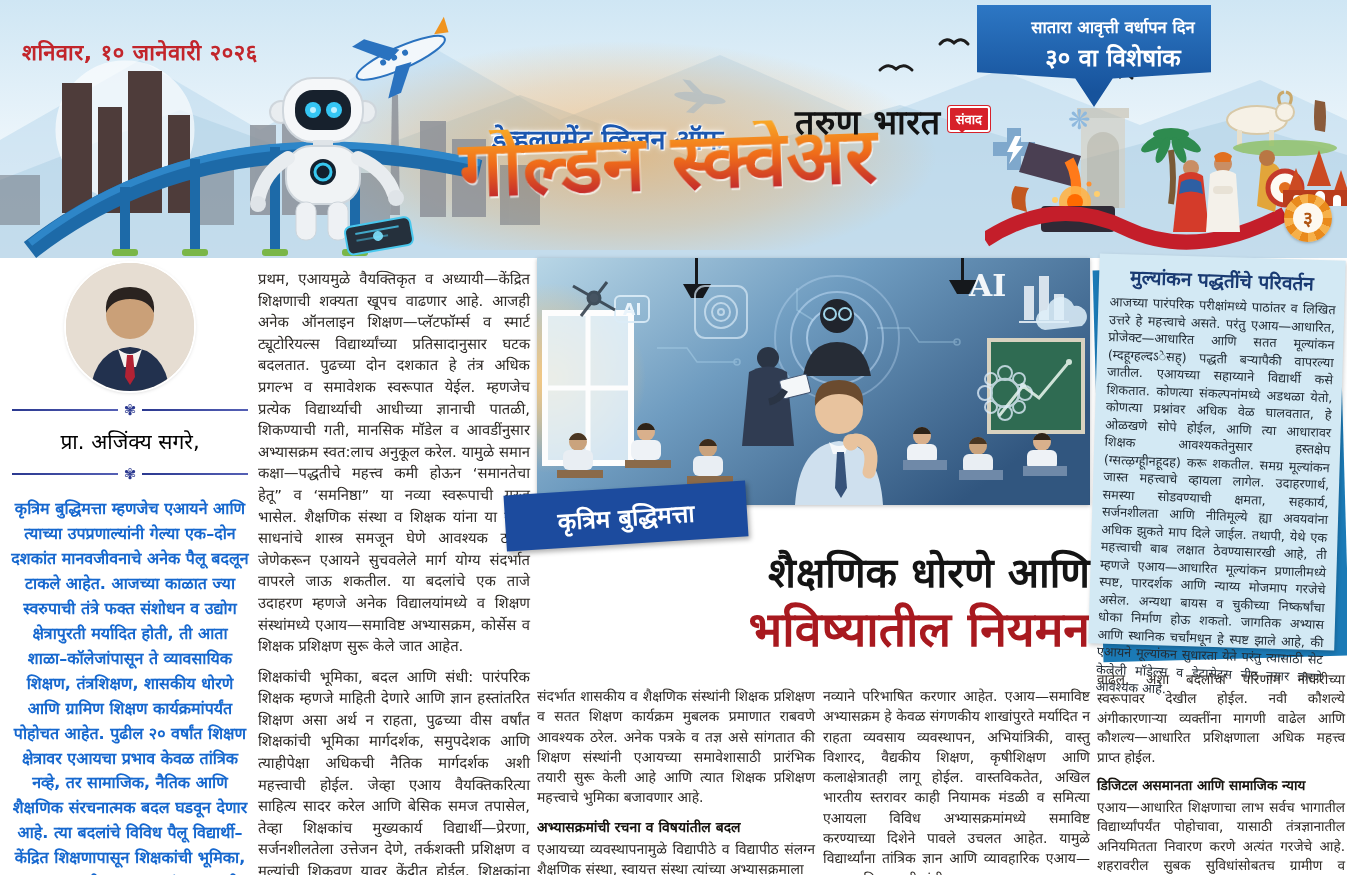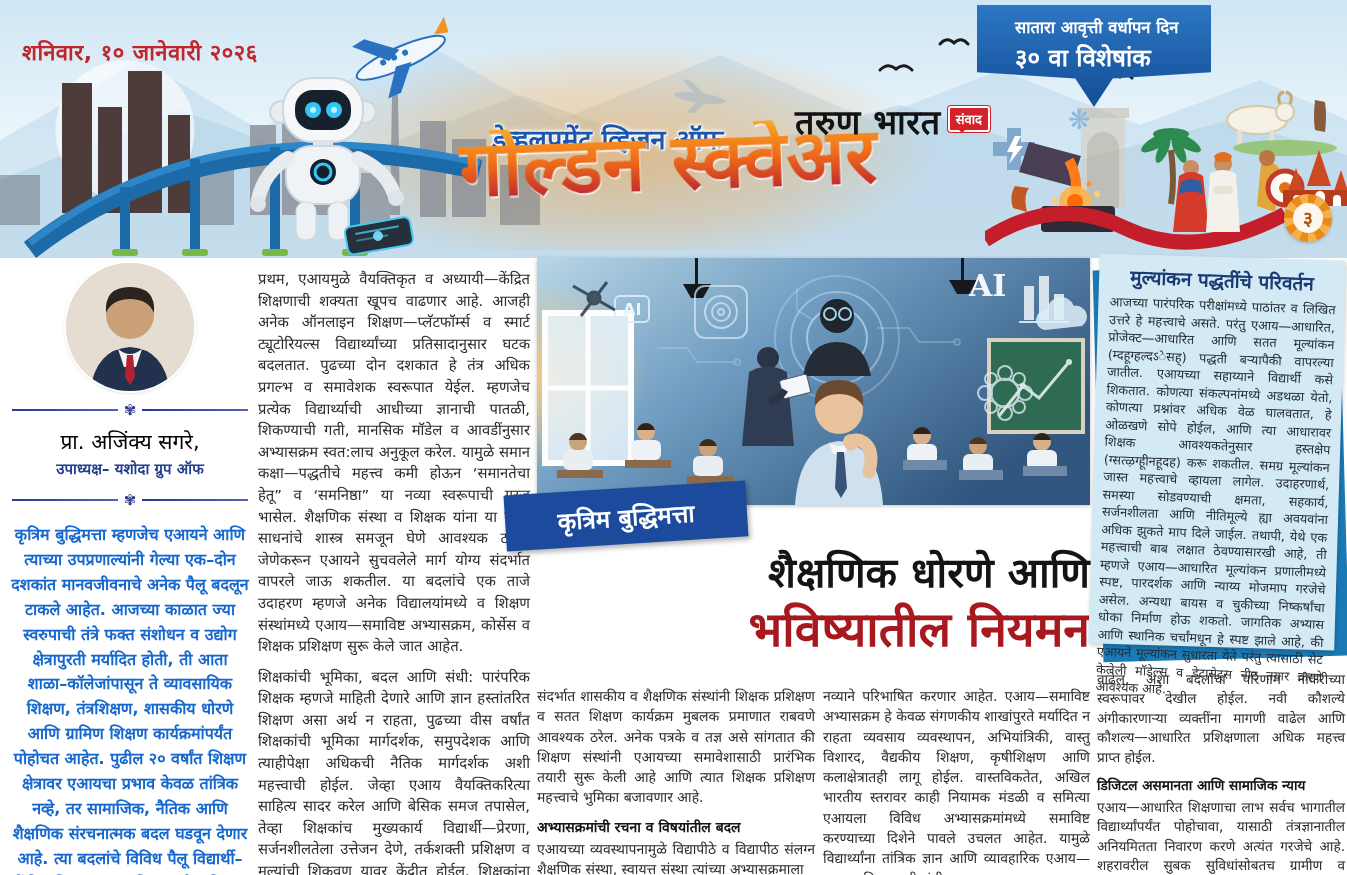--- a/index.html
+++ b/index.html
@@ -20,21 +20,21 @@
     -webkit-background-clip:text;background-clip:text;color:transparent;
     filter:drop-shadow(1px 2px 0 rgba(255,255,255,.7));white-space:nowrap;}
   .brand-row{position:absolute;left:795px;top:98px;display:flex;align-items:flex-start;gap:7px;}
   .brand-name{font-size:34px;font-weight:800;color:#121212;letter-spacing:.5px;}
   .brand-badge{margin-top:8px;background:#d7212a;color:#fff;font-size:13px;font-weight:bold;
     padding:2px 6px;border:2px solid #fff;border-radius:3px;box-shadow:0 0 0 1px #d7212a;position:relative;}
   .brand-badge::after{content:"";position:absolute;left:8px;bottom:-7px;border:4px solid transparent;border-top-color:#d7212a;}
   .ribbon{position:absolute;left:977px;top:5px;width:234px;height:102px;
     background:linear-gradient(180deg,#2d77c4 0%,#17539c 85%);
     clip-path:polygon(0 0,100% 0,100% 66%,58% 72%,50% 100%,42% 72%,0 66%);
-    display:flex;flex-direction:column;padding-top:10px;box-sizing:border-box;color:#fff;padding-left:38px;}
+    display:flex;flex-direction:column;align-items:center;padding-top:10px;box-sizing:border-box;color:#fff;padding-left:38px;}
   .ribbon .r1{font-size:16.5px;font-weight:bold;}
   .ribbon .r2{font-size:24px;font-weight:800;margin-top:2px;}
   .snowflake{position:absolute;left:1068px;top:104px;font-size:27px;color:#8fb9de;}
   .page-badge{position:absolute;left:1284px;top:194px;width:48px;height:48px;border-radius:50%;
     background:repeating-conic-gradient(#e98a1c 0 22.5deg,#f6b04a 22.5deg 45deg);
     display:flex;align-items:center;justify-content:center;box-shadow:0 1px 3px rgba(0,0,0,.25);}
   .page-badge .inner{width:30px;height:30px;border-radius:50%;background:#fdf8ef;display:flex;align-items:center;justify-content:center;
     font-size:19px;font-weight:bold;color:#b05513;}
   .hdr-art{position:absolute;}
   
@@ -268,21 +268,20 @@
         <path d="M40 50 q-2 -26 24 -26 q26 0 24 26 q-6 -14 -24 -14 q-18 0 -24 14" fill="#2a2320"></path>
         <path d="M24 128 q6 -42 40 -44 q34 2 40 44 z" fill="#22314e"></path>
         <path d="M52 86 q12 10 24 0 l-6 18 h-12 z" fill="#f4f3ef"></path>
         <path d="M61 92 h6 l2 22 -5 8 -5 -8 z" fill="#b22234"></path>
       </svg>
     </div>
     <div class="divider">
         <span class="orn">✾</span>
       </div>
     <div class="author-name">प्रा. अजिंक्य सगरे,</div>
-    <div class="author-role">उपाध्यक्ष– यशोदा ग्रुप ऑफ</div>
     <div class="divider">
         <span class="orn">✾</span>
       </div>
     <div class="intro">कृत्रिम बुद्धिमत्ता म्हणजेच एआयने आणि त्याच्या उपप्रणाल्यांनी गेल्या एक–दोन दशकांत मानवजीवनाचे अनेक पैलू बदलून टाकले आहेत. आजच्या काळात ज्या स्वरुपाची तंत्रे फक्त संशोधन व उद्योग क्षेत्रापुरती मर्यादित होती, ती आता शाळा–कॉलेजांपासून ते व्यावसायिक शिक्षण, तंत्रशिक्षण, शासकीय धोरणे आणि ग्रामिण शिक्षण कार्यक्रमांपर्यंत पोहोचत आहेत. पुढील २० वर्षांत शिक्षण क्षेत्रावर एआयचा प्रभाव केवळ तांत्रिक नव्हे, तर सामाजिक, नैतिक आणि शैक्षणिक संरचनात्मक बदल घडवून देणार आहे. त्या बदलांचे विविध पैलू विद्यार्थी–केंद्रित शिक्षणापासून शिक्षकांची भूमिका, अभ्यासक्रमाची रचना, मूल्यांकन पद्धती, डिजिटल असमानता, नैतिकता, आणि शैक्षणिक धोरणांपर्यंत, सखोलतेने  मांडणी करणारा हा लेख…</div>
   </div>
 
   <div class="col col2 body-text">
     <p>प्रथम, एआयमुळे वैयक्तिकृत व अध्यायी—केंद्रित शिक्षणाची शक्यता खूपच वाढणार आहे. आजही अनेक ऑनलाइन शिक्षण—प्लॅटफॉर्म्स व स्मार्ट ट्यूटोरियल्स विद्यार्थ्यांच्या प्रतिसादानुसार घटक बदलतात. पुढच्या दोन दशकात हे तंत्र अधिक प्रगल्भ व समावेशक स्वरूपात येईल. म्हणजेच प्रत्येक विद्यार्थ्याची आधीच्या ज्ञानाची पातळी, शिकण्याची गती, मानसिक मॉडेल व आवडींनुसार अभ्यासक्रम स्वत:लाच अनुकूल करेल. यामुळे समान कक्षा—पद्धतीचे महत्त्व कमी होऊन ‘समानतेचा हेतू” व ‘समनिष्ठा” या नव्या स्वरूपाची गरज भासेल. शैक्षणिक संस्था व शिक्षक यांना या नव्या साधनांचे शास्त्र समजून घेणे आवश्यक ठरेल. जेणेकरून एआयने सुचवलेले मार्ग योग्य संदर्भात वापरले जाऊ शकतील. या बदलांचे एक ताजे उदाहरण म्हणजे अनेक विद्यालयांमध्ये व शिक्षण संस्थांमध्ये एआय—समाविष्ट अभ्यासक्रम, कोर्सेस व शिक्षक प्रशिक्षण सुरू केले जात आहेत.</p>
     <p>शिक्षकांची भूमिका, बदल आणि संधी: पारंपरिक शिक्षक म्हणजे माहिती देणारे आणि ज्ञान हस्तांतरित शिक्षण असा अर्थ न राहता, पुढच्या वीस वर्षांत शिक्षकांची भूमिका मार्गदर्शक, समुपदेशक आणि त्याहीपेक्षा अधिकची नैतिक मार्गदर्शक अशी महत्त्वाची होईल. जेव्हा एआय वैयक्तिकरित्या साहित्य सादर करेल आणि बेसिक समज तपासेल, तेव्हा शिक्षकांच मुख्यकार्य विद्यार्थी—प्रेरणा, सर्जनशीलतेला उत्तेजन देणे, तर्कशक्ती प्रशिक्षण व मूल्यांची शिकवण यावर केंद्रीत होईल. शिक्षकांना आता अधिक तांत्रिक क्षमता, डेटा—साक्षरता</p>
 

